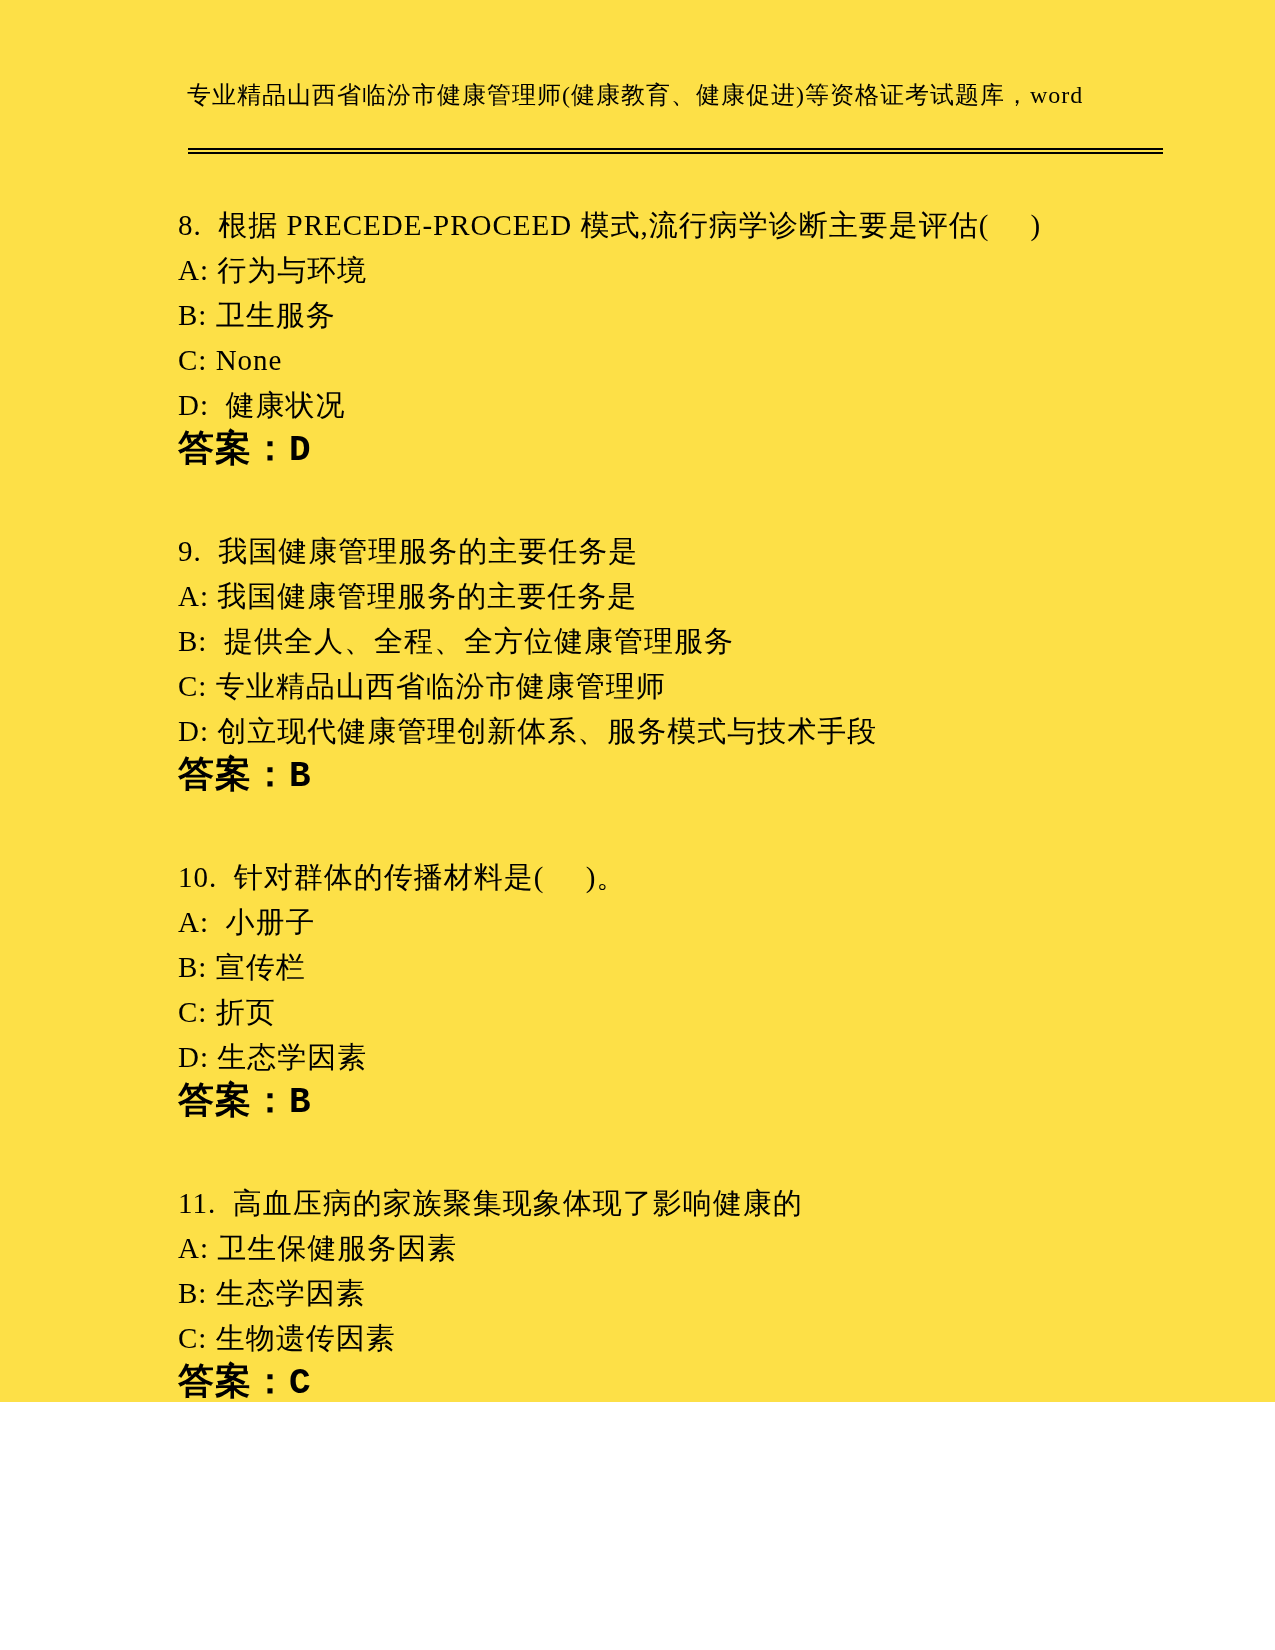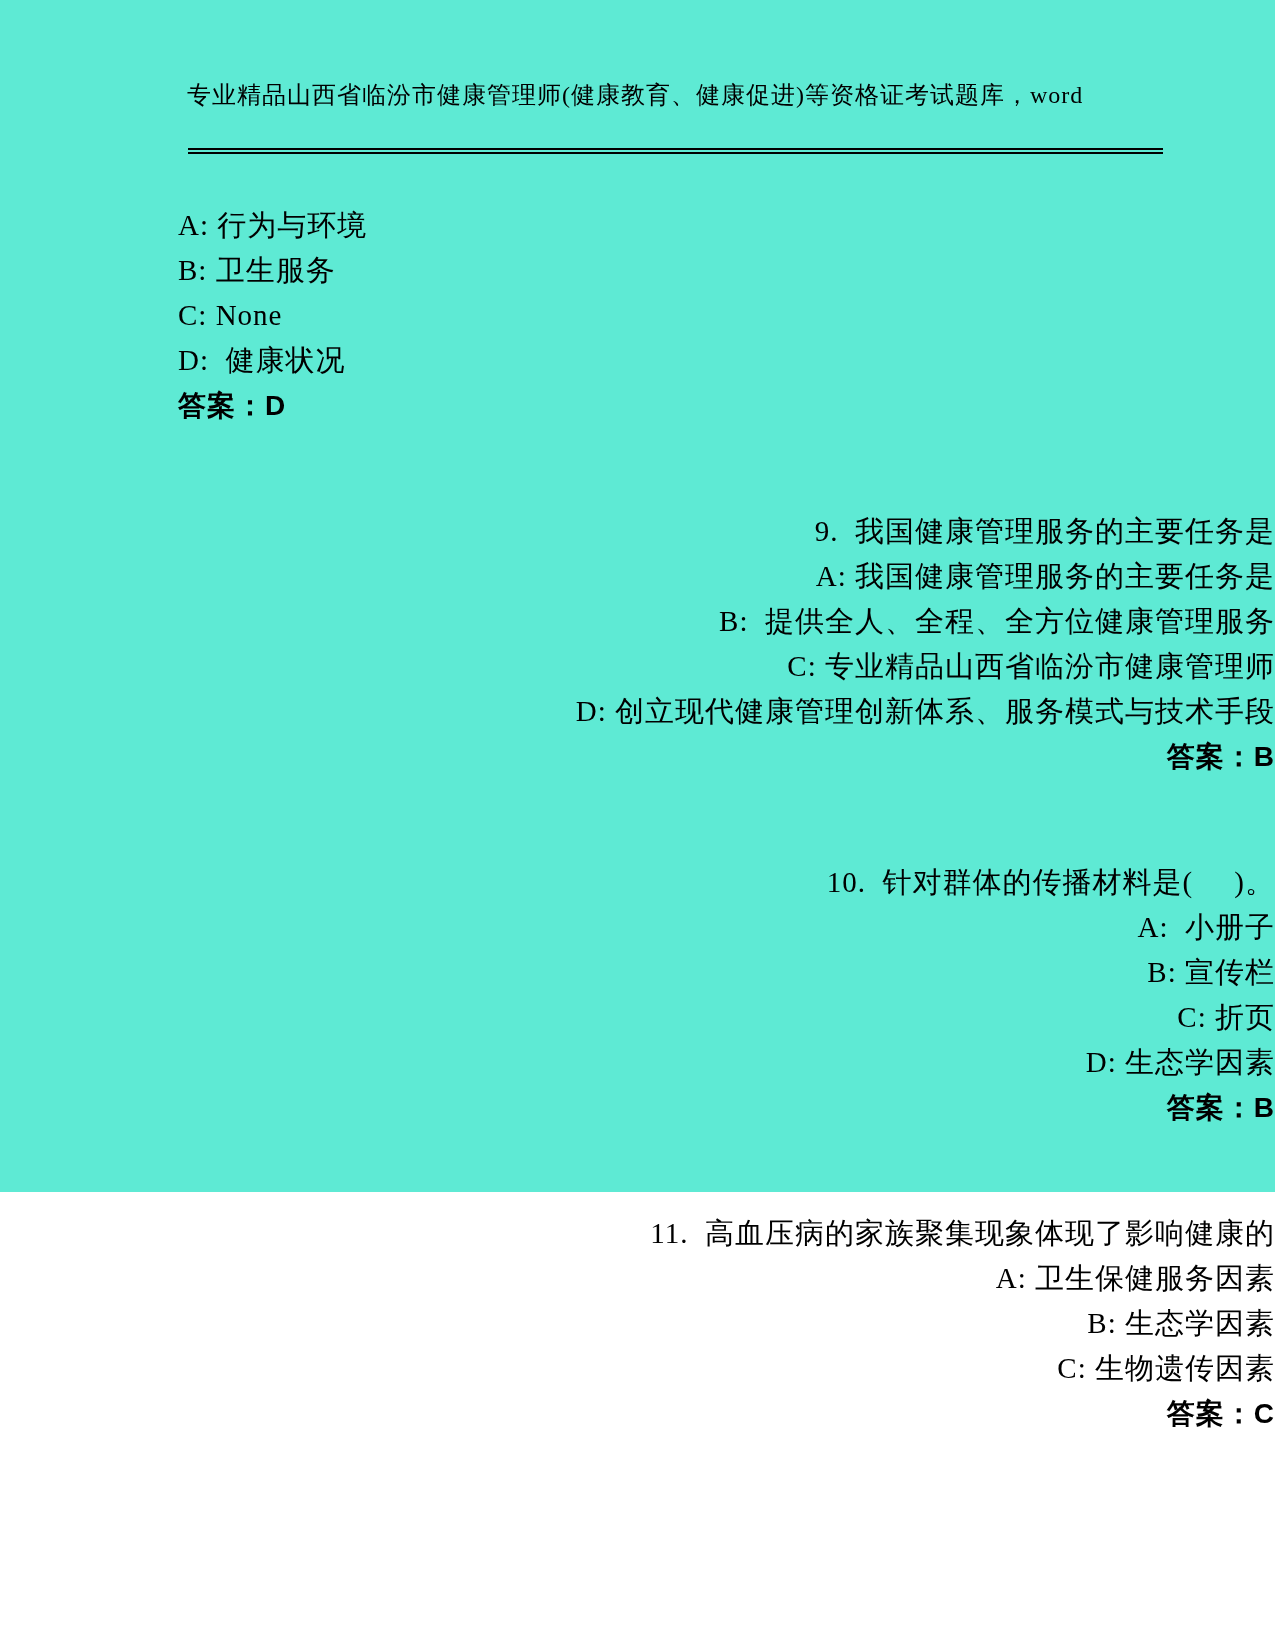--- a/index.html
+++ b/index.html
@@ -10,22 +10,22 @@
     width: 1275px;
     height: 1650px;
     background: #ffffff;
     color: #000000;
     font-family: "Liberation Serif", "DejaVu Serif", serif;
     overflow: hidden;
   }
   .page {
     position: relative;
     width: 1275px;
-    height: 1192px;
-    background: #5eead4;
+    height: 1402px;
+    background: #fde047;
   }
   .doc-header {
     padding-top: 80px;
     margin-left: 187px;
     margin-right: 90px;
     font-size: 24px;
     line-height: 31px;
     letter-spacing: 1px;
   }
   .header-line {
@@ -44,43 +44,43 @@
     margin-left: 178px;
     margin-top: 49px;
     font-size: 29px;
   }
   .line {
     line-height: 45px;
     white-space: pre-wrap;
     letter-spacing: 1px;
   }
   .question + .question {
-    margin-top: 81px;
-    text-align: right;
+    margin-top: 56px;
   }
   .answer {
     font-weight: bold;
-    font-family: Liberation Sans, sans-serif;
-    font-size: 28px;
+    font-family: Liberation Mono, monospace;
+    font-size: 36px;
   }
 </style>
 </head>
 <body>
 
 <div class="page">
 
   <header class="doc-header">
     <div class="header-line">专业精品山西省临汾市健康管理师(健康教育、健康促进)等资格证考试题库，word</div>
   </header>
 
   <div class="header-rule"></div>
 
   <main class="content">
 
     <section class="question">
+      <div class="line title">8.  根据 PRECEDE-PROCEED 模式,流行病学诊断主要是评估(     )</div>
       <div class="line option">A: 行为与环境</div>
       <div class="line option">B: 卫生服务</div>
       <div class="line option">C: None</div>
       <div class="line option">D:  健康状况</div>
       <div class="line answer"><span>答案：</span><span>D</span></div>
     </section>
 
     <section class="question">
       <div class="line title">9.  我国健康管理服务的主要任务是</div>
       <div class="line option">A: 我国健康管理服务的主要任务是</div>

